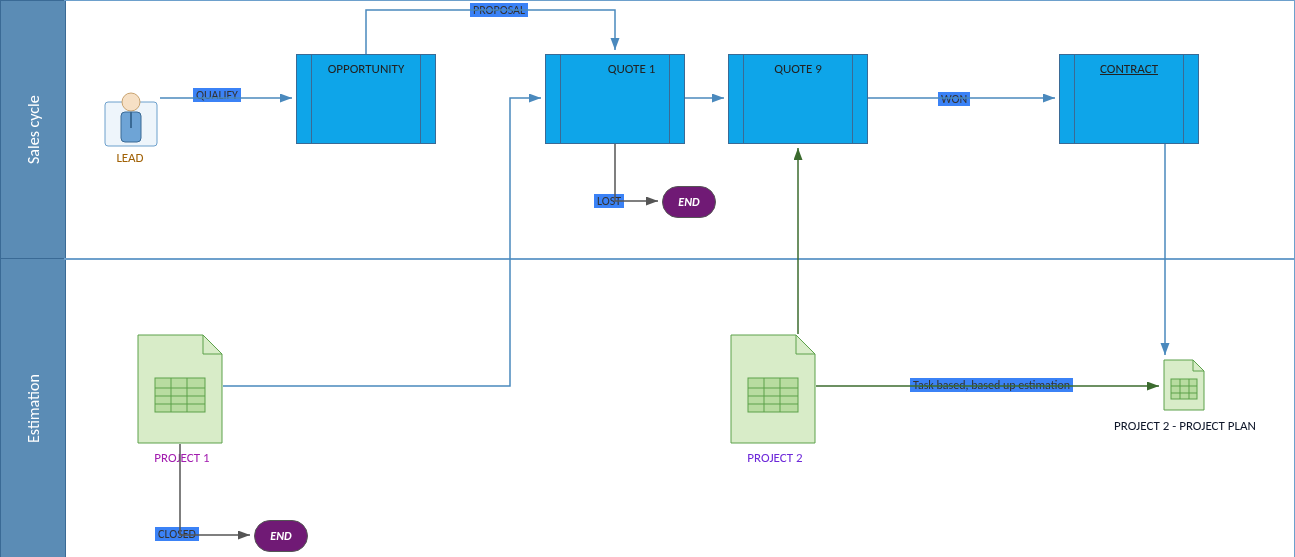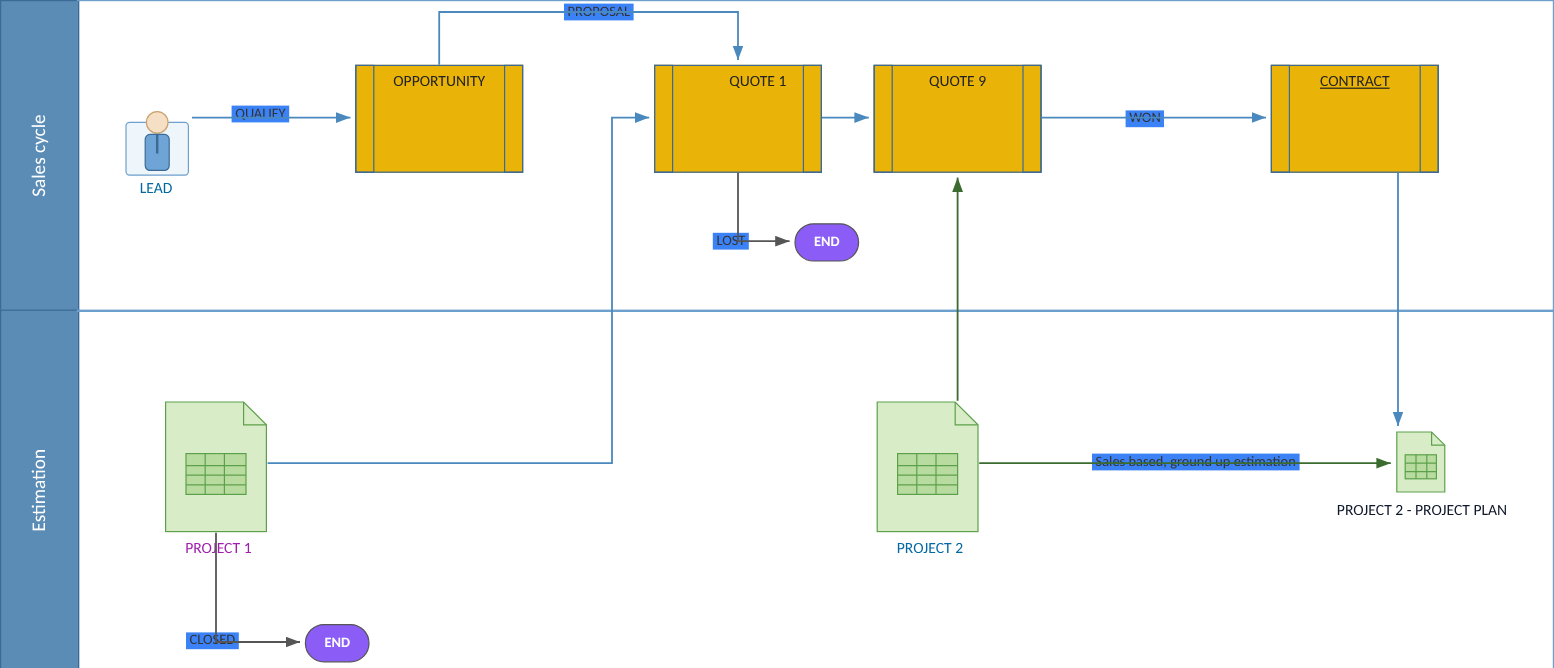--- a/index.html
+++ b/index.html
@@ -38,21 +38,21 @@
     position: absolute;
     left: 64px;
     right: 0;
     height: 2px;
     background: #6da0cc;
   }
   .process-box {
     position: absolute;
     width: 140px;
     height: 90px;
-    background: #eab308;
+    background: #0ea5e9;
     border: 1px solid #3a6a95;
     box-sizing: border-box;
     text-align: center;
     padding-top: 6px;
     font-size: 13px;
     color: #222;
   }
   .process-box::before, .process-box::after {
     content: "";
     position: absolute;
@@ -69,33 +69,34 @@
   }
   .process-box::after {
     right: -1px;
     border-right: 1px solid #3a6a95;
     border-left: 1px solid #3a6a95;
   }
   .end-bubble {
     position: absolute;
     width: 52px;
     height: 30px;
-    background: #8b5cf6;
+    background: #701a75;
     color: #ffffff;
     border-radius: 16px;
     text-align: center;
     line-height: 30px;
     font-size: 12px;
     font-weight: bold;
     border: 1px solid #555;
+    font-style: italic;
   }
   .caption {
     position: absolute;
     font-size: 13px;
-    color: #0369a1;
+    color: #a16207;
     text-align: center;
   }
   .conn-label {
     position: absolute;
     font-size: 12px;
     color: #333;
     background: #3b82f6;
     padding: 0 3px;
     text-align: center;
   }
@@ -170,41 +171,41 @@
     <path d="M1 1 H66 L85 20 V109 H1 Z" fill="#d8ecc8" stroke="#5ca14a"></path>
     <path d="M66 1 V20 H85" fill="none" stroke="#5ca14a"></path>
     <rect x="18" y="44" width="50" height="34" fill="#b8dca0" stroke="#5ca14a"></rect>
     <line x1="18" y1="54" x2="68" y2="54" stroke="#5ca14a"></line>
     <line x1="18" y1="62" x2="68" y2="62" stroke="#5ca14a"></line>
     <line x1="18" y1="70" x2="68" y2="70" stroke="#5ca14a"></line>
     <line x1="34" y1="44" x2="34" y2="78" stroke="#5ca14a"></line>
     <line x1="50" y1="44" x2="50" y2="78" stroke="#5ca14a"></line>
   </svg>
 </div>
-<div class="caption" style="left:720px; top:450px; width:110px; color:#0369a1;">PROJECT 2</div>
+<div class="caption" style="left:720px; top:450px; width:110px; color:#6d28d9;">PROJECT 2</div>
 
 <div class="doc-shape" style="left:1163px; top:359px;">
   <svg width="42" height="52">
     <path d="M1 1 H30 L41 12 V51 H1 Z" fill="#d8ecc8" stroke="#5ca14a"></path>
     <path d="M30 1 V12 H41" fill="none" stroke="#5ca14a"></path>
     <rect x="8" y="20" width="26" height="20" fill="#b8dca0" stroke="#5ca14a"></rect>
     <line x1="8" y1="27" x2="34" y2="27" stroke="#5ca14a"></line>
     <line x1="8" y1="34" x2="34" y2="34" stroke="#5ca14a"></line>
     <line x1="17" y1="20" x2="17" y2="40" stroke="#5ca14a"></line>
     <line x1="26" y1="20" x2="26" y2="40" stroke="#5ca14a"></line>
   </svg>
 </div>
 <div class="caption" style="left:1095px; top:418px; width:180px; color:#0f172a;">PROJECT 2 - PROJECT PLAN</div>
 
 <div class="conn-label" style="left:193px; top:88px;">QUALIFY</div>
 <div class="conn-label" style="left:470px; top:3px;">PROPOSAL</div>
 <div class="conn-label" style="left:594px; top:194px;">LOST</div>
 <div class="conn-label" style="left:938px; top:92px;">WON</div>
 <div class="conn-label" style="left:155px; top:527px;">CLOSED</div>
-<div class="conn-label" style="left:910px; top:378px;">Sales based, ground up estimation</div>
+<div class="conn-label" style="left:910px; top:378px;">Task based, based up estimation</div>
 
 <svg class="connectors">
   <defs>
     <marker id="arrB" markerWidth="10" markerHeight="10" refX="8" refY="3" orient="auto">
       <path d="M0,0 L8,3 L0,6 Z" fill="#4a89bd"></path>
     </marker>
     <marker id="arrG" markerWidth="10" markerHeight="10" refX="8" refY="3" orient="auto">
       <path d="M0,0 L8,3 L0,6 Z" fill="#3b6b2e"></path>
     </marker>
     <marker id="arrK" markerWidth="10" markerHeight="10" refX="8" refY="3" orient="auto">

